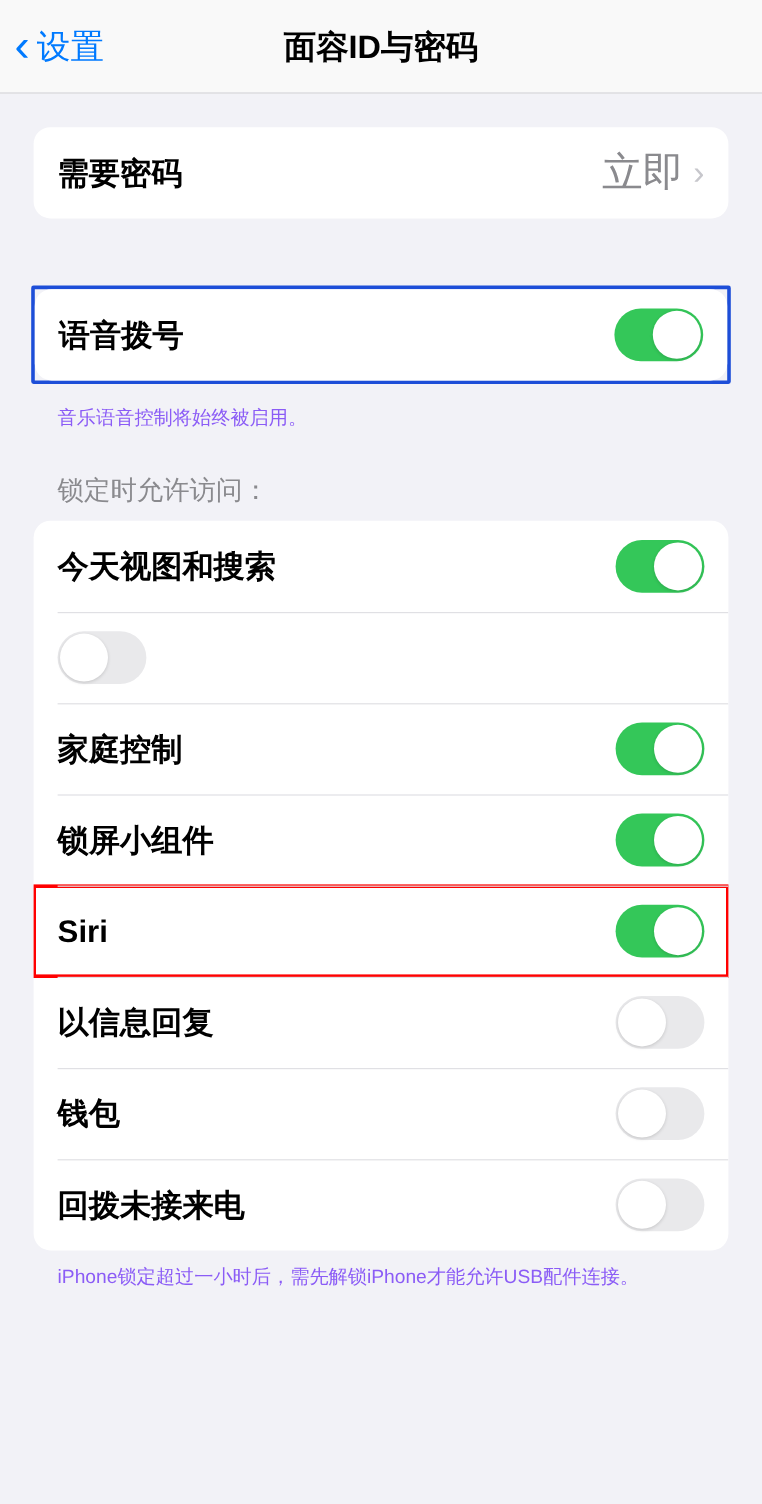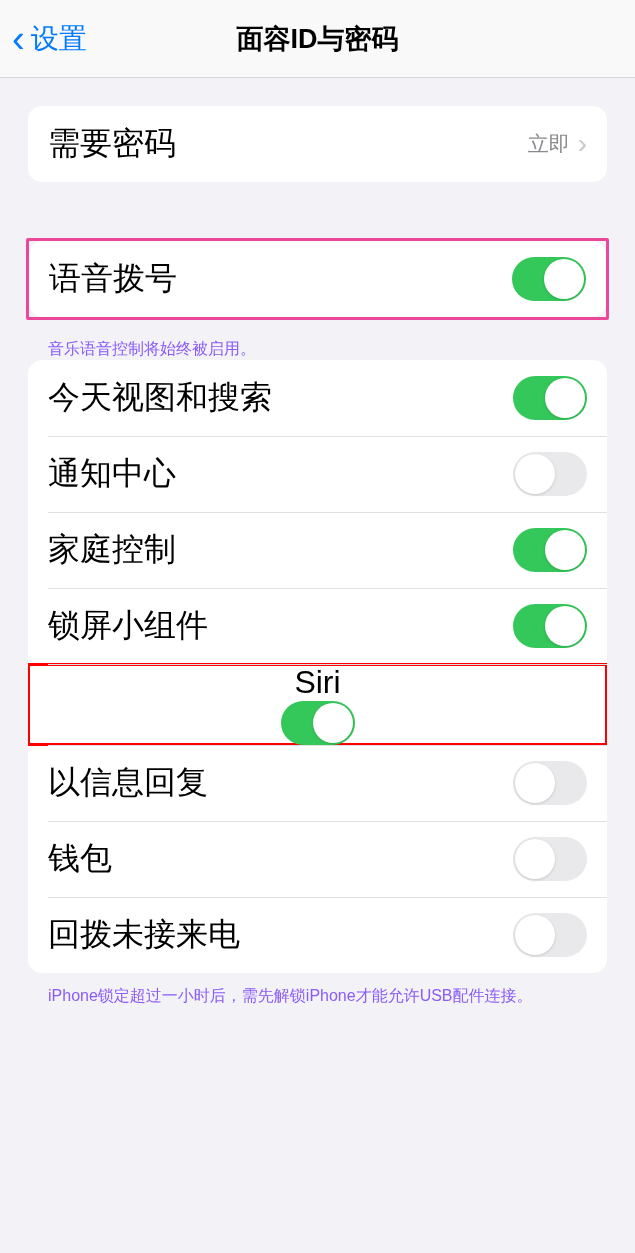--- a/index.html
+++ b/index.html
@@ -76,25 +76,26 @@
     .row + .row::before {
       content: "";
       position: absolute;
       left: 20px;
       right: 0;
       top: 0;
       height: 1px;
       background: #e0e0e4;
     }
     .row-label {
-      font-size: 32px;
+      font-size: 26px;
       color: #000;
+      font-weight: bold;
     }
     .row-value {
-      font-size: 21px;
+      font-size: 34px;
       color: #8a8a8e;
       margin-left: auto;
       margin-right: 8px;
     }
     .chevron-right {
       color: #c7c7cc;
       font-size: 28px;
       line-height: 1;
     }
     .toggle {
@@ -119,21 +120,21 @@
       top: 2px;
       box-shadow: 0 1px 3px rgba(0,0,0,0.15);
     }
     .toggle.on .knob {
       right: 2px;
     }
     .toggle.off .knob {
       left: 2px;
     }
     .highlight-wrap {
-      border: 3px solid #ec4899;
+      border: 3px solid #1d4ed8;
       border-radius: 2px;
       margin: 6px -2px;
     }
     .highlight-wrap .group,
     .highlight-wrap.inner {
       margin: 0;
     }
     .group.single {
       margin-top: 0;
     }
@@ -170,46 +171,46 @@
       <div class="row">
         <span class="row-label">语音拨号</span>
         <div class="toggle on">
             <div class="knob"></div>
           </div>
       </div>
     </div>
   </div>
   <div class="group-footer">音乐语音控制将始终被启用。</div>
 
+  <div class="group-header">锁定时允许访问：</div>
   <div class="group group-no-top-margin" id="lock-access-group">
       <div class="row">
         <span class="row-label">今天视图和搜索</span>
         <div class="toggle on">
           <div class="knob"></div>
         </div>
       </div>
       <div class="row">
-        <span class="row-label">通知中心</span>
         <div class="toggle off">
           <div class="knob"></div>
         </div>
       </div>
       <div class="row">
         <span class="row-label">家庭控制</span>
         <div class="toggle on">
           <div class="knob"></div>
         </div>
       </div>
       <div class="row">
         <span class="row-label">锁屏小组件</span>
         <div class="toggle on">
           <div class="knob"></div>
         </div>
       </div>
-      <div class="row" style="outline: rgb(255, 0, 0) solid 3px; outline-offset: -2px; flex-direction: column;">
+      <div class="row" style="outline: rgb(255, 0, 0) solid 3px; outline-offset: -2px;">
         <span class="row-label">Siri</span>
         <div class="toggle on">
           <div class="knob"></div>
         </div>
       </div>
       <div class="row">
         <span class="row-label">以信息回复</span>
         <div class="toggle off">
           <div class="knob"></div>
         </div>

